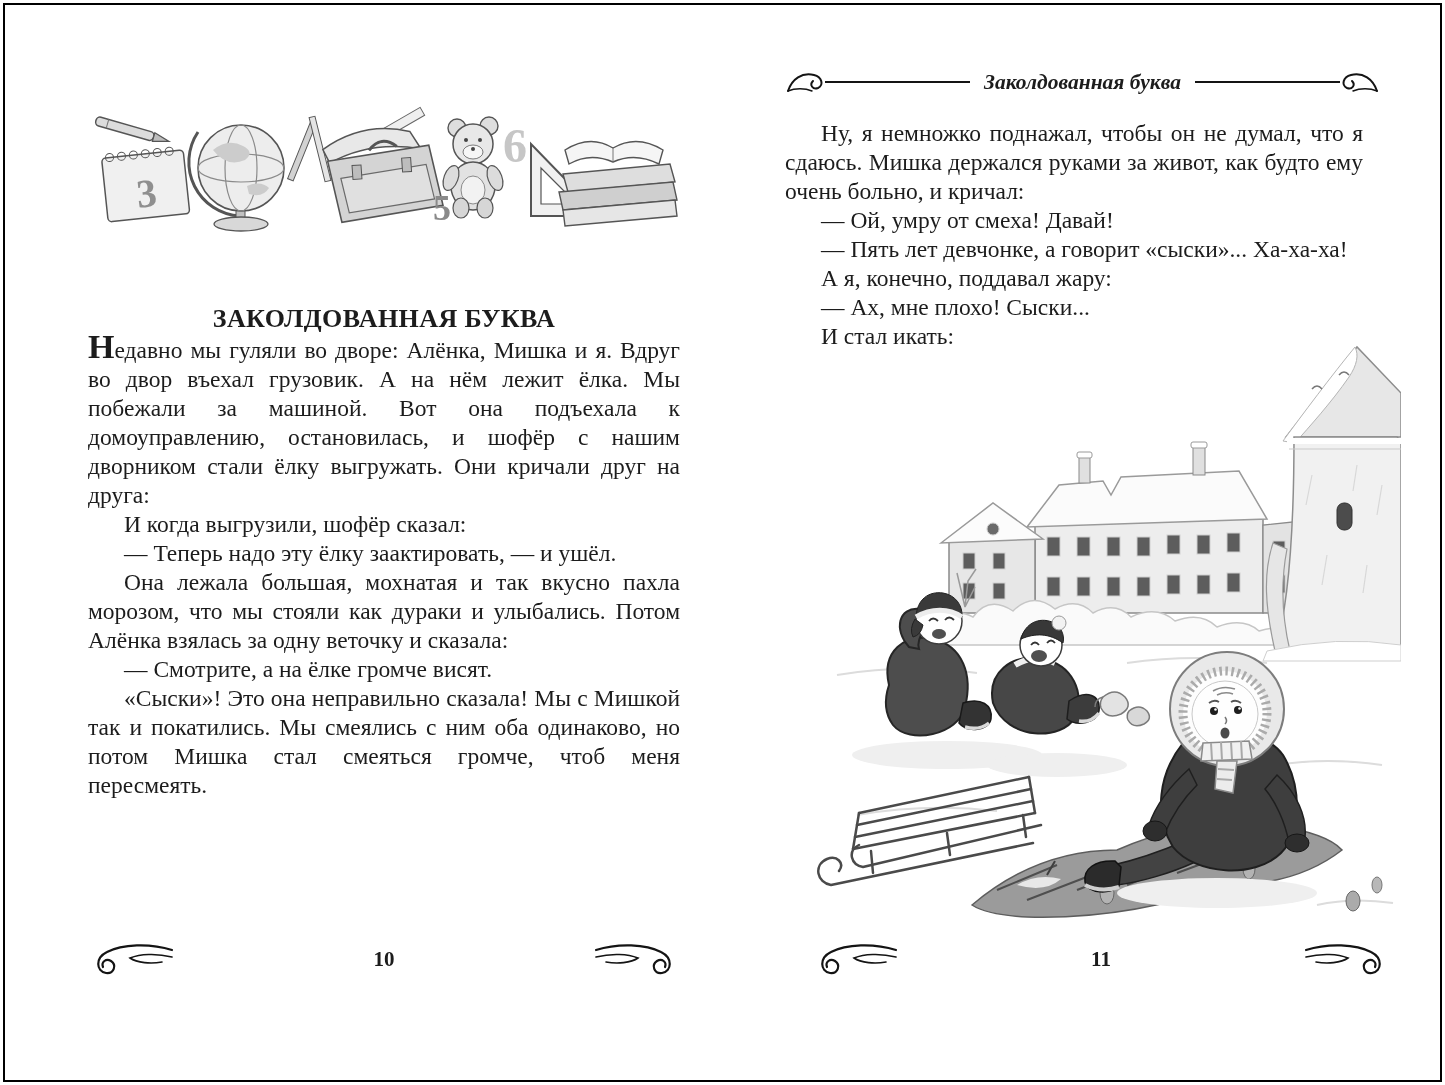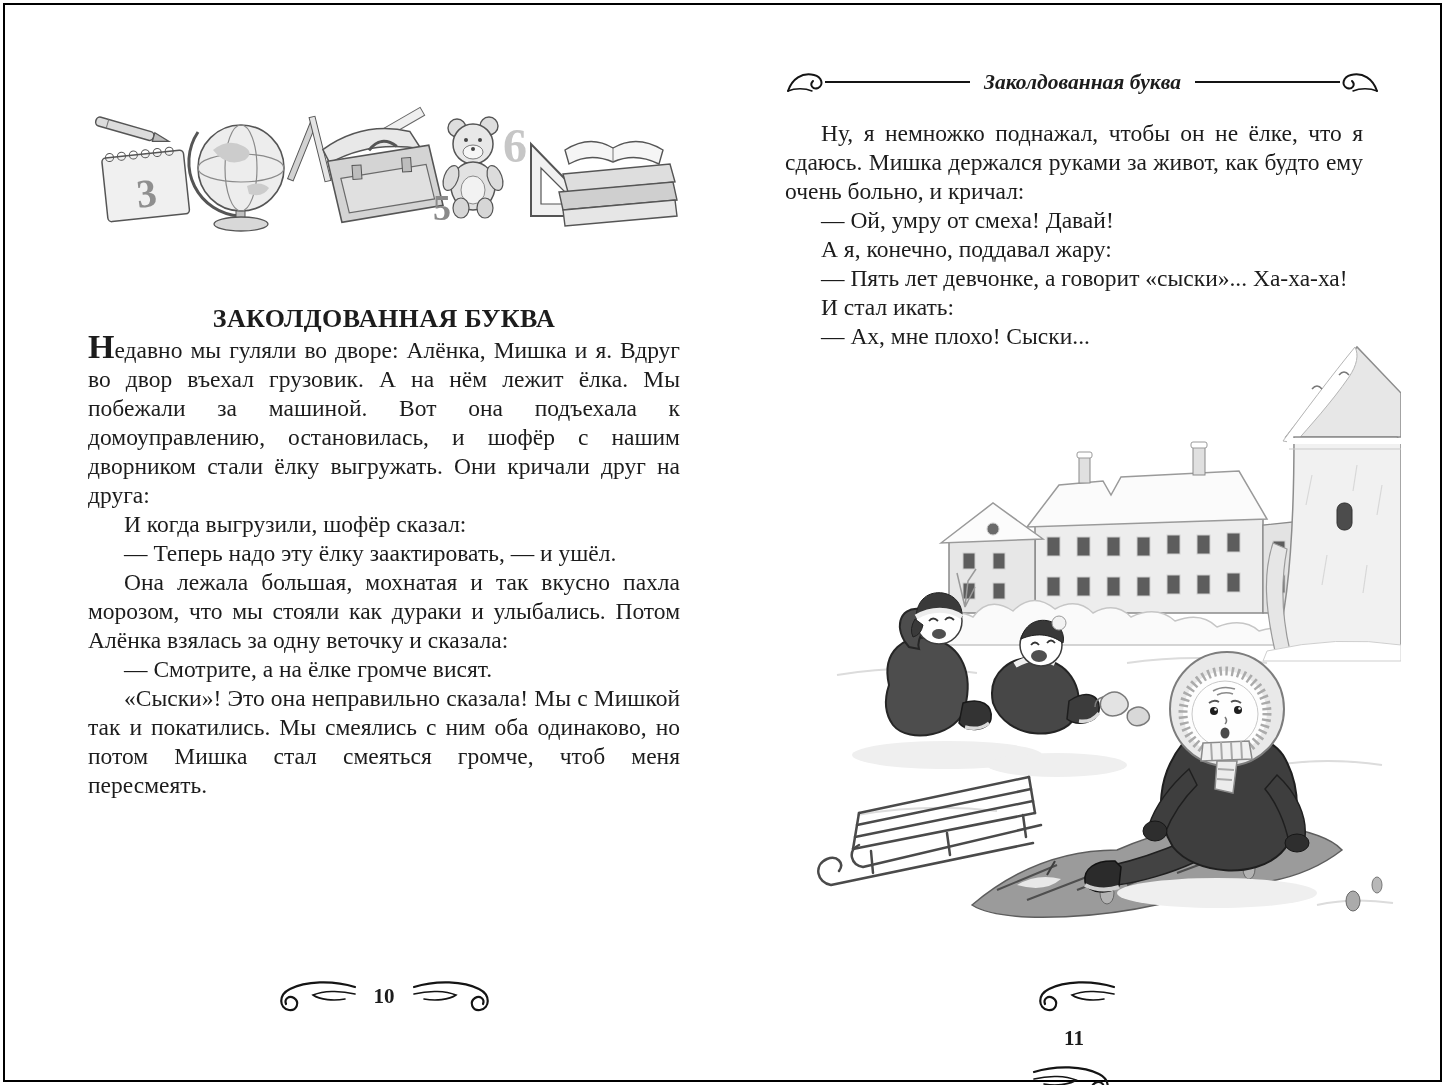--- a/index.html
+++ b/index.html
@@ -24,23 +24,23 @@
                   display:flex; align-items:center; }
   .right-header .rule { flex:1; height:2px; background:#141414; }
   .right-header .run-title { font-weight:bold; font-style:italic; font-size:21.5px;
                              margin:0 14px; white-space:nowrap; }
   .right-header .orn { flex:0 0 auto; }
 
   .right-body { position:absolute; left:785px; top:119px; width:578px; }
   .winter-illo { position:absolute; left:797px; top:345px; width:604px; height:592px; }
 
   .footer { position:absolute; top:941px; display:flex; align-items:center;
-            justify-content:center; gap:12px;margin-top:37px; }
+            justify-content:space-between; gap:12px; }
   .footer-left  { left:88px;  width:592px; }
-  .footer-right { left:785px; width:578px;flex-direction:column; }
+  .footer-right { left:812px; width:578px; }
   .footer .num { font-weight:bold; font-size:21px; padding:0 3px; }
   .flip { transform:scaleX(-1); }
 </style>
 </head>
 <body>
 
 <div class="spread">
   <div class="frame"></div>
 
   <svg width="0" height="0" style="position:absolute" aria-hidden="true">
@@ -162,26 +162,26 @@
       </svg>
     <div class="rule"></div>
     <span class="run-title">Заколдованная буква</span>
     <div class="rule"></div>
     <svg class="orn flip" width="40" height="28" viewBox="0 0 40 28">
         <use href="#corner"></use>
       </svg>
   </div>
 
   <div class="right-body body-text">
-    <p class="indent">Ну, я немножко поднажал, чтобы он не ёлке, что я сдаюсь. Мишка держался руками за живот, как будто ему очень больно, и кричал:</p>
+    <p class="indent">Ну, я немножко поднажал, чтобы он не думал, что я сдаюсь. Мишка держался руками за живот, как будто ему очень больно, и кричал:</p>
     <p class="indent">— Ой, умру от смеха! Давай!</p>
+    <p class="indent">— Пять лет девчонке, а говорит «сыски»... Ха-ха-ха!</p>
     <p class="indent">А я, конечно, поддавал жару:</p>
-    <p class="indent">— Пять лет девчонке, а говорит «сыски»... Ха-ха-ха!</p>
+    <p class="indent">— Ах, мне плохо! Сыски...</p>
     <p class="indent">И стал икать:</p>
-    <p class="indent">— Ах, мне плохо! Сыски...</p>
   </div>
 
   <svg class="winter-illo" viewBox="0 0 604 592">
 
     <g>
       <path d="M238,180 L238,268 L466,268 L466,172 Z" fill="#ededed" stroke="#8a8a8a" stroke-width="1.5"></path>
       <path d="M230,182 L262,140 L306,136 L314,150 L324,132 L442,126 L470,174 Z" fill="#fbfbfb" stroke="#9a9a9a" stroke-width="1.5"></path>
       <rect x="282" y="112" width="11" height="26" fill="#e0e0e0" stroke="#8a8a8a"></rect>
       <rect x="280" y="107" width="15" height="6" rx="2" fill="#fff" stroke="#9a9a9a"></rect>
       <rect x="396" y="102" width="12" height="28" fill="#e0e0e0" stroke="#8a8a8a"></rect>

